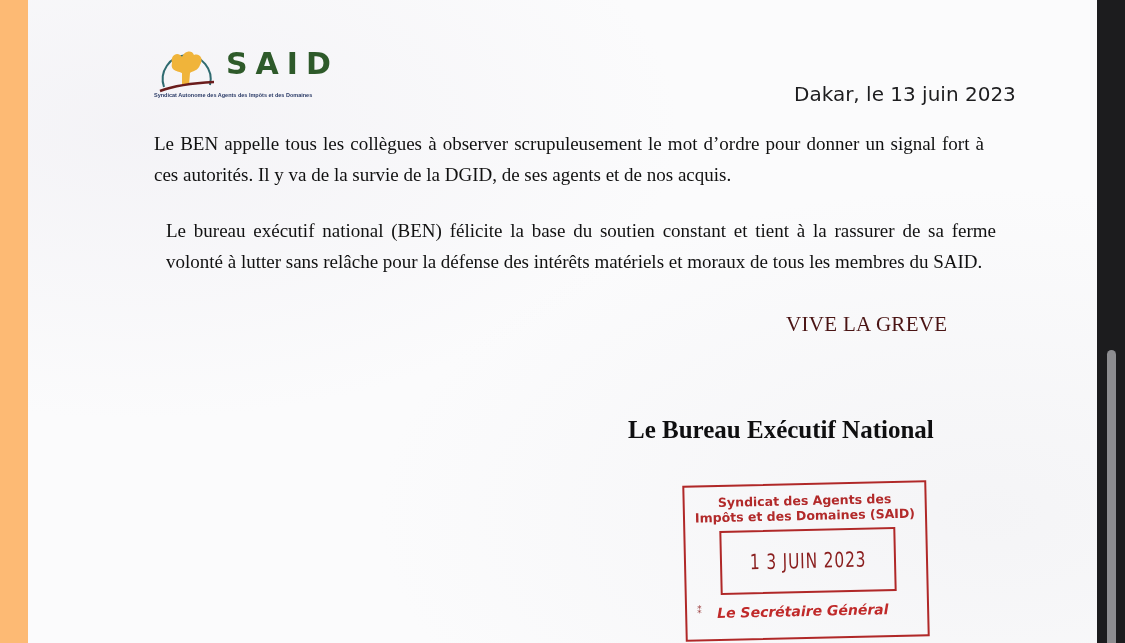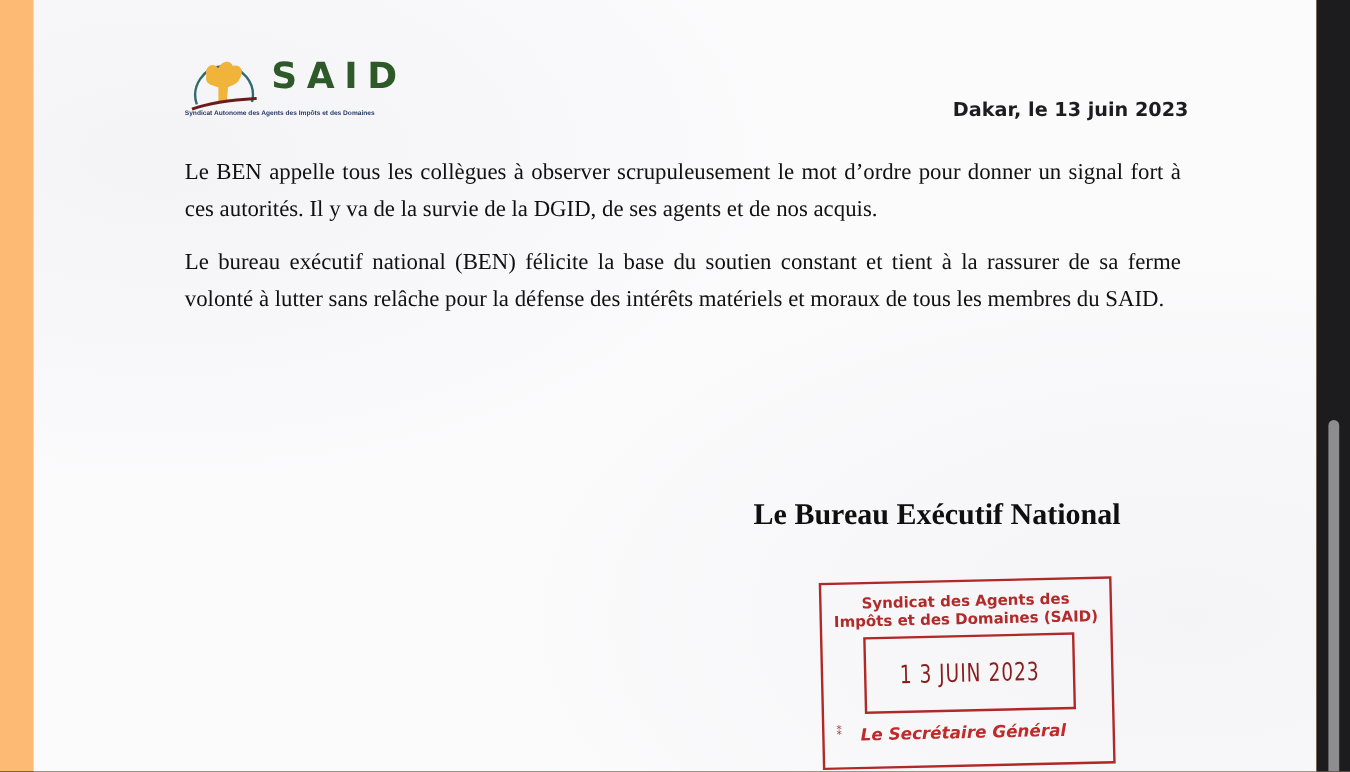--- a/index.html
+++ b/index.html
@@ -80,23 +80,22 @@
     font-weight: bold;
     color: #2a3a66;
     white-space: nowrap;
   }
 
   .date-line {
     position: absolute;
     left: 766px;
     top: 82px;
     font-family: "DejaVu Sans", sans-serif;
-    font-size: 16px;
+    font-size: 20px;
     color: #1d1d1f;
-    font-weight: bold;
   }
 
   .body-text {
     position: absolute;
     left: 126px;
     width: 830px;
     font-family: Liberation Serif, serif;
     font-size: 19px;
     line-height: 31px;
     color: #111;
@@ -197,22 +196,23 @@
         <path d="M14 22 C12 14 20 10 24 16 C26 10 34 8 36 14 C42 12 46 18 42 24 C40 30 34 30 32 32 L31 44 L24 44 L24 32 C20 30 12 30 14 22 Z" fill="#f0b43a"></path>
         <path d="M2 50 C18 44 36 42 56 41" fill="none" stroke="#6a1c1c" stroke-width="2.5"></path>
       </svg>
       <div class="logo-text">SAID</div>
       <div class="logo-subtitle">Syndicat Autonome des Agents des Impôts et des Domaines</div>
     </div>
 
     <div class="date-line">Dakar, le 13 juin 2023</div>
 
     <p class="body-text para1" style="margin:0">Le BEN appelle tous les collègues à observer scrupuleusement le mot d’ordre pour donner un signal fort à ces autorités. Il y va de la survie de la DGID, de ses agents et de nos acquis.</p>
-    <p class="body-text para2" style="margin:0">Le bureau exécutif national (BEN) félicite la base du soutien constant et tient à la rassurer de sa ferme volonté à lutter sans relâche pour la défense des intérêts matériels et moraux de tous les membres du SAID.</p>
-
+    <p class="body-text para2" style="margin:12px">Le bureau exécutif national (BEN) félicite la base du soutien constant et tient à la rassurer de sa ferme volonté à lutter sans relâche pour la défense des intérêts matériels et moraux de tous les membres du SAID.</p>
+
+    <div class="slogan">VIVE LA GREVE</div>
 
     <div class="signatory">Le Bureau Exécutif National</div>
 
     <div class="stamp">
       <div class="stamp-org">
         <div>Syndicat des Agents des</div>
         <div>Impôts et des Domaines (SAID)</div>
       </div>
       <div class="stamp-date-box">
         <span class="stamp-date">1 3 JUIN 2023</span>

